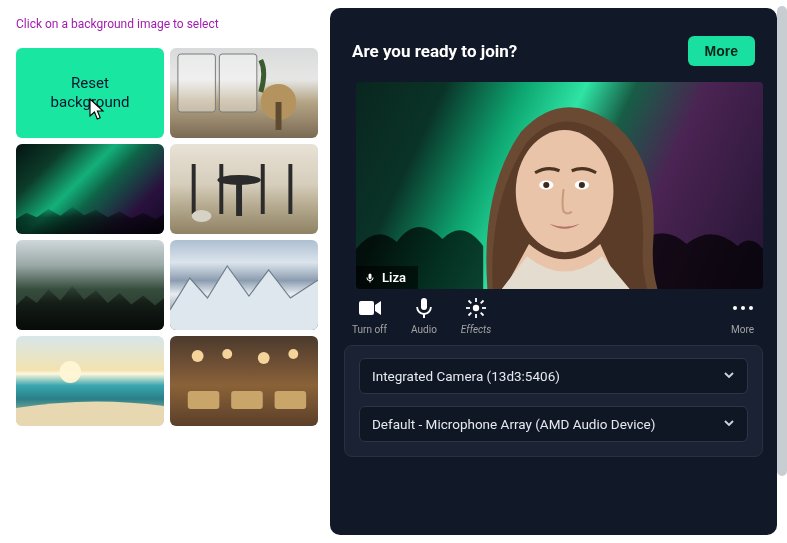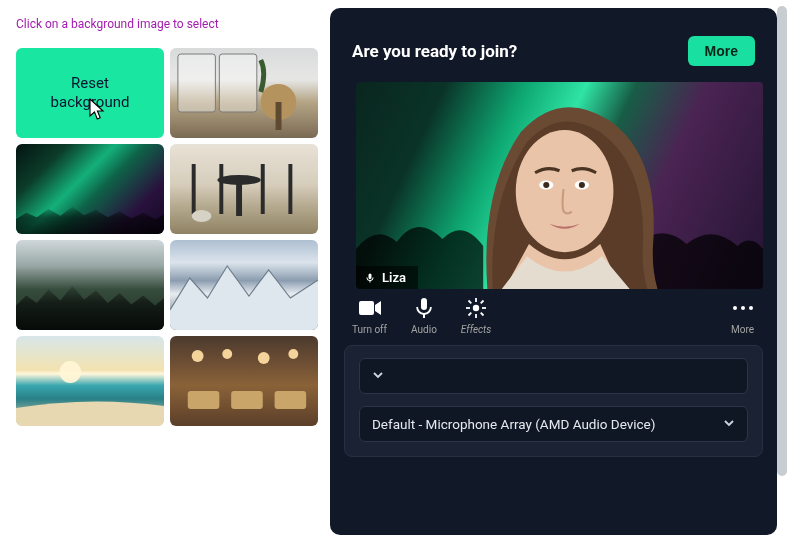--- a/index.html
+++ b/index.html
@@ -336,20 +336,21 @@
             <circle cx="12" cy="4" r="2"></circle>
             <circle cx="20" cy="4" r="2"></circle>
           </svg>
       </span>
       <span class="ctrl-label">More</span>
     </div>
   </div>
 
   <div class="settings">
     <div class="select">
+      <span>Integrated Camera (13d3:5406)</span>
       <span>
         <svg width="12" height="12" viewBox="0 0 12 12" fill="none">
             <path d="M2 4 L6 8 L10 4" stroke="#cfd6e1" stroke-width="1.8"></path>
           </svg>
       </span>
     </div>
 
     <div class="select" style="margin-bottom:0;">
       <span>Default - Microphone Array (AMD Audio Device)</span>
       <span>

